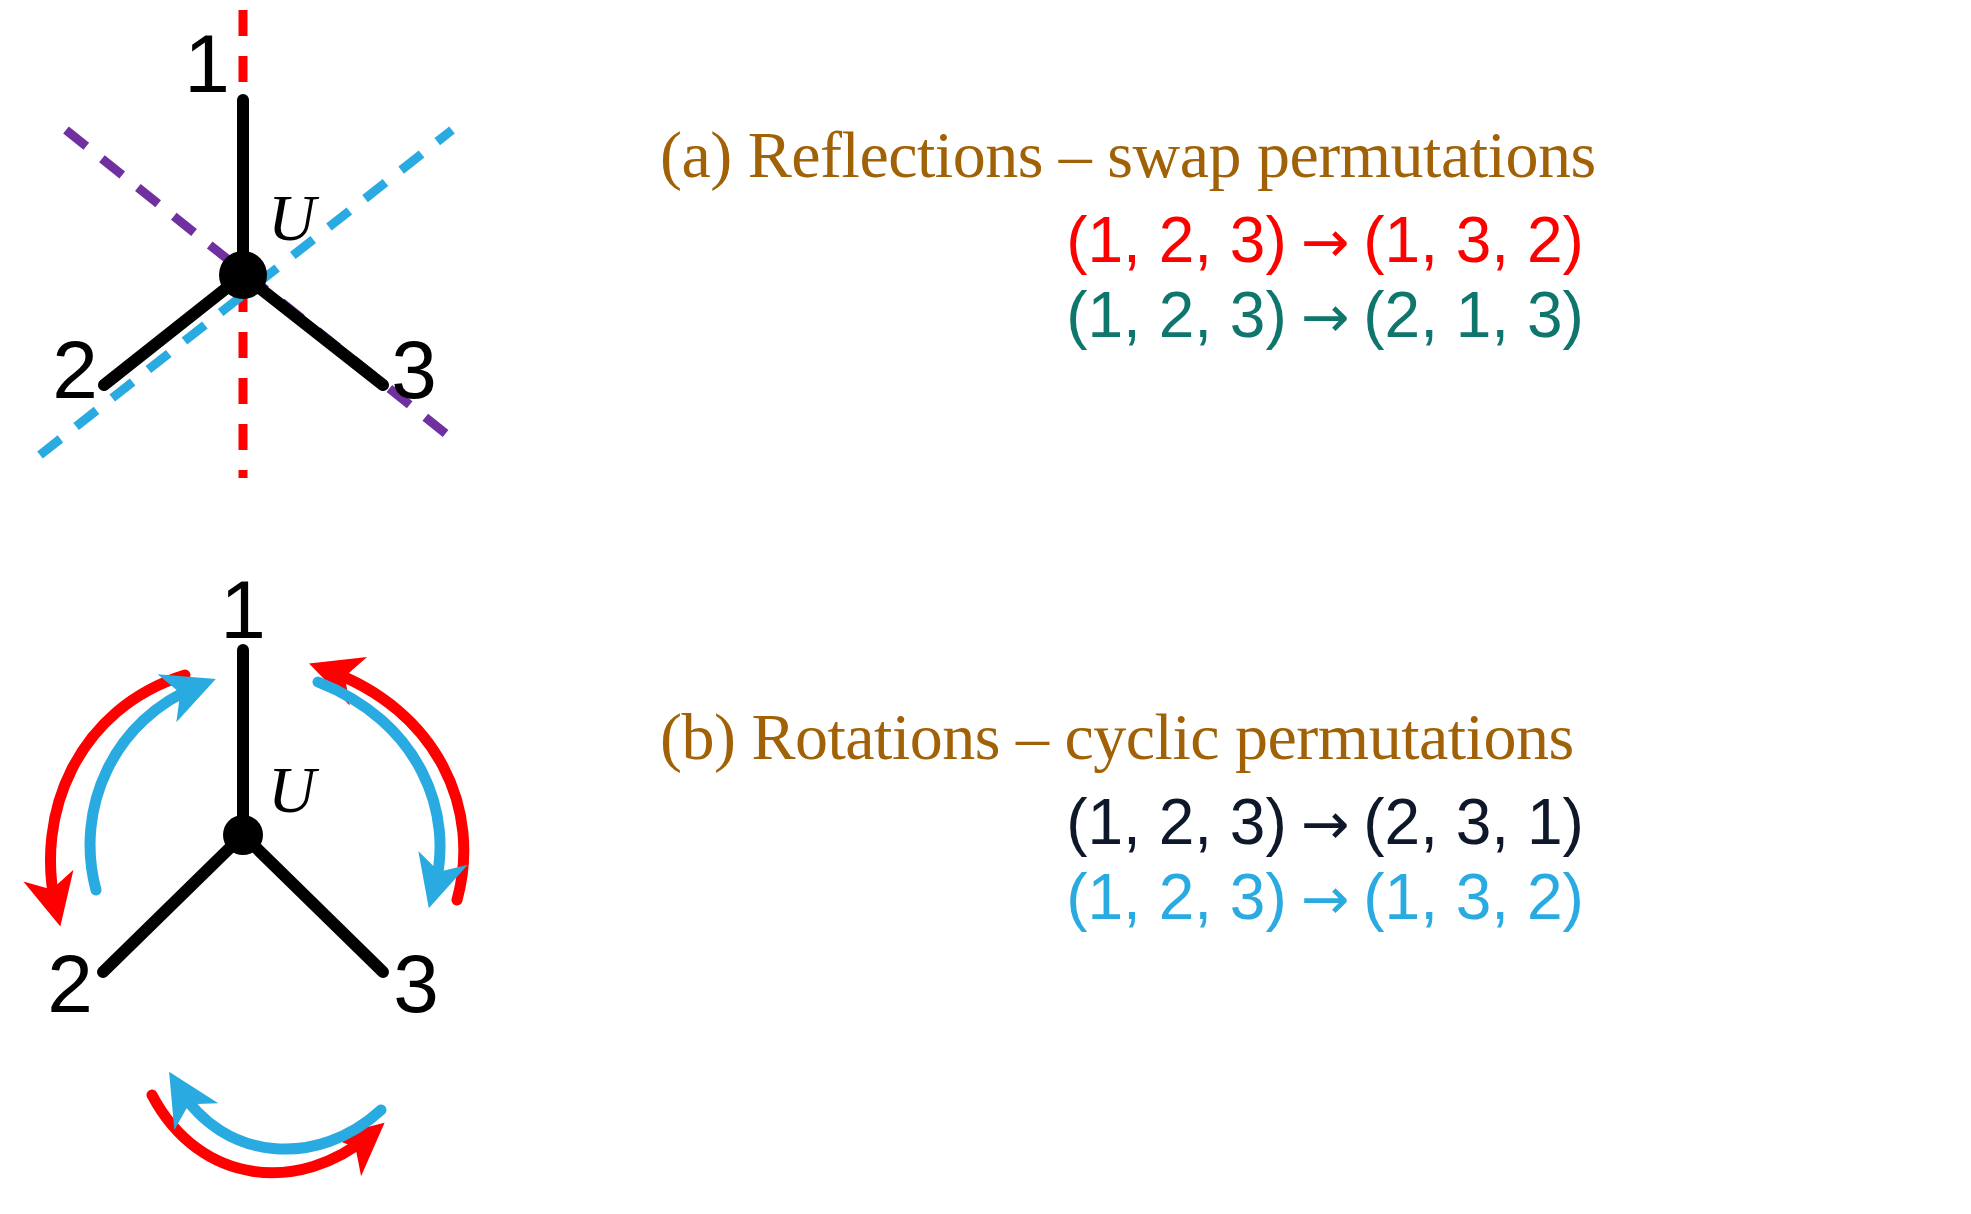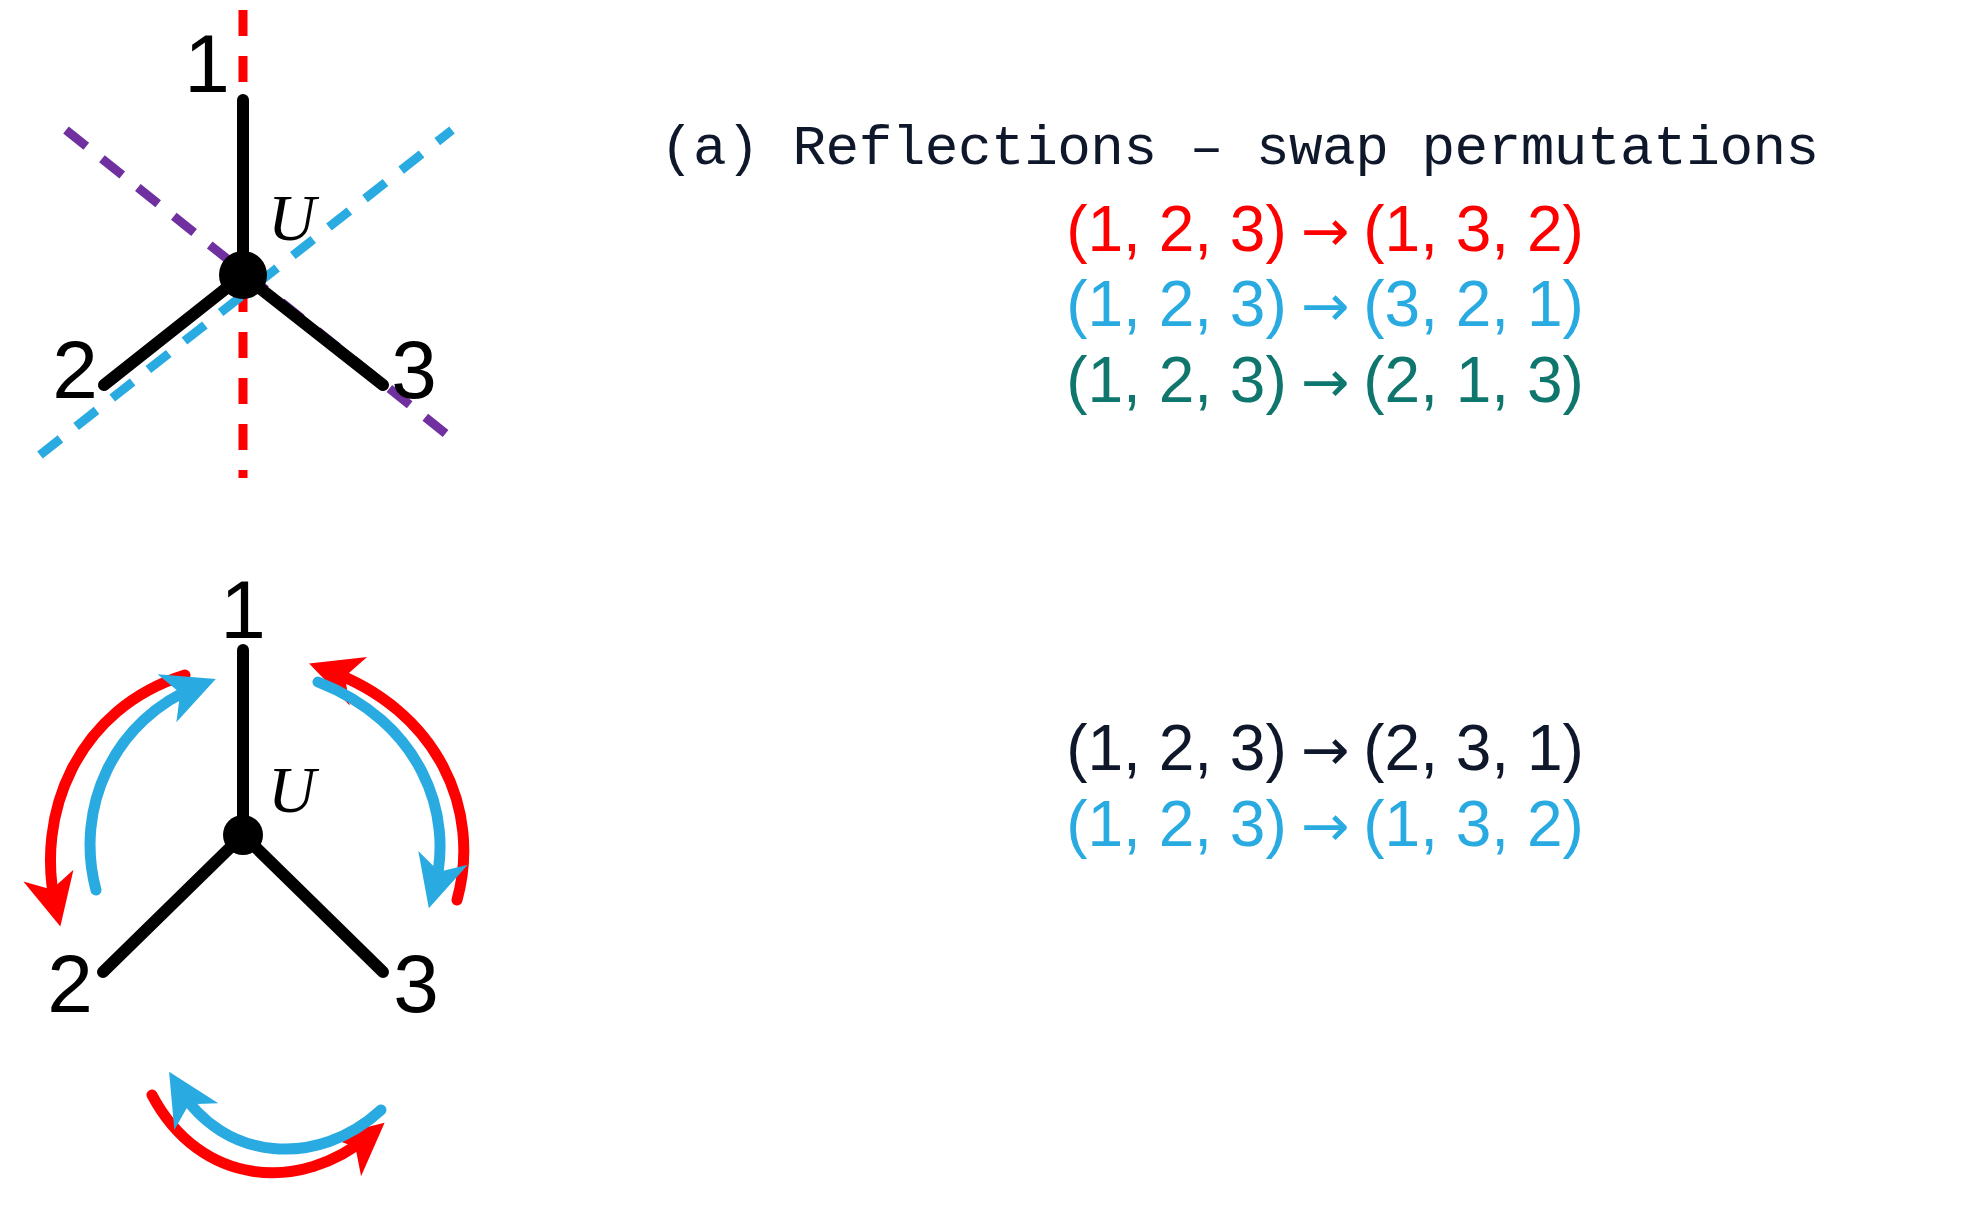--- a/index.html
+++ b/index.html
@@ -54,24 +54,24 @@
   
   .text-block {
     position: absolute;
     left: 660px;
     width: 1300px;
   }
   #block-reflections { top: 118px; }
   #block-rotations   { top: 700px; }
 
   .block-heading {
-    font-family: Liberation Mono, monospace;
-    font-size: 56px;
+    font-family: Liberation Serif, serif;
+    font-size: 66px;
     font-weight: 400;
-    color: #0f172a;
+    color: #a16207;
     white-space: nowrap;
     letter-spacing: -0.5px;
     margin: 0 0 10px 0;
     line-height: 1.12;
   }
 
   .perm-list {
     list-style: none;
     margin: 11px;
     padding: 0;
@@ -161,30 +161,28 @@
       <text class="vertex-label" x="268" y="222">U</text>
     </svg>
   </div>
 
   <div class="text-block" id="block-reflections">
     <div class="block-heading">(a) Reflections – swap permutations</div>
     <ul class="perm-list">
       <li class="perm-line" id="a-row-0" style="color: rgb(255, 0, 0);">
         <span class="perm-src">(1, 2, 3)</span><span class="perm-arrow">→</span><span class="perm-dst">(1, 3, 2)</span>
       </li>
-      <li class="perm-line" id="a-row-1" style="color: rgb(41, 171, 226);">
-        <span class="perm-src">(1, 2, 3)</span><span class="perm-arrow">→</span><span class="perm-dst">(3, 2, 1)</span>
-      </li>
       <li class="perm-line" id="a-row-2" style="color: #0f766e;">
         <span class="perm-src">(1, 2, 3)</span><span class="perm-arrow">→</span><span class="perm-dst">(2, 1, 3)</span>
       </li>
     </ul>
   </div>
 
   <div class="text-block" id="block-rotations">
+    <div class="block-heading">(b) Rotations – cyclic permutations</div>
     <ul class="perm-list">
       <li class="perm-line" id="b-row-0" style="color: #0f172a;">
         <span class="perm-src">(1, 2, 3)</span><span class="perm-arrow">→</span><span class="perm-dst">(2, 3, 1)</span>
       </li>
       <li class="perm-line" id="b-row-1" style="color: rgb(41, 171, 226);">
         <span class="perm-src">(1, 2, 3)</span><span class="perm-arrow">→</span><span class="perm-dst">(1, 3, 2)</span>
       </li>
     </ul>
   </div>
 

